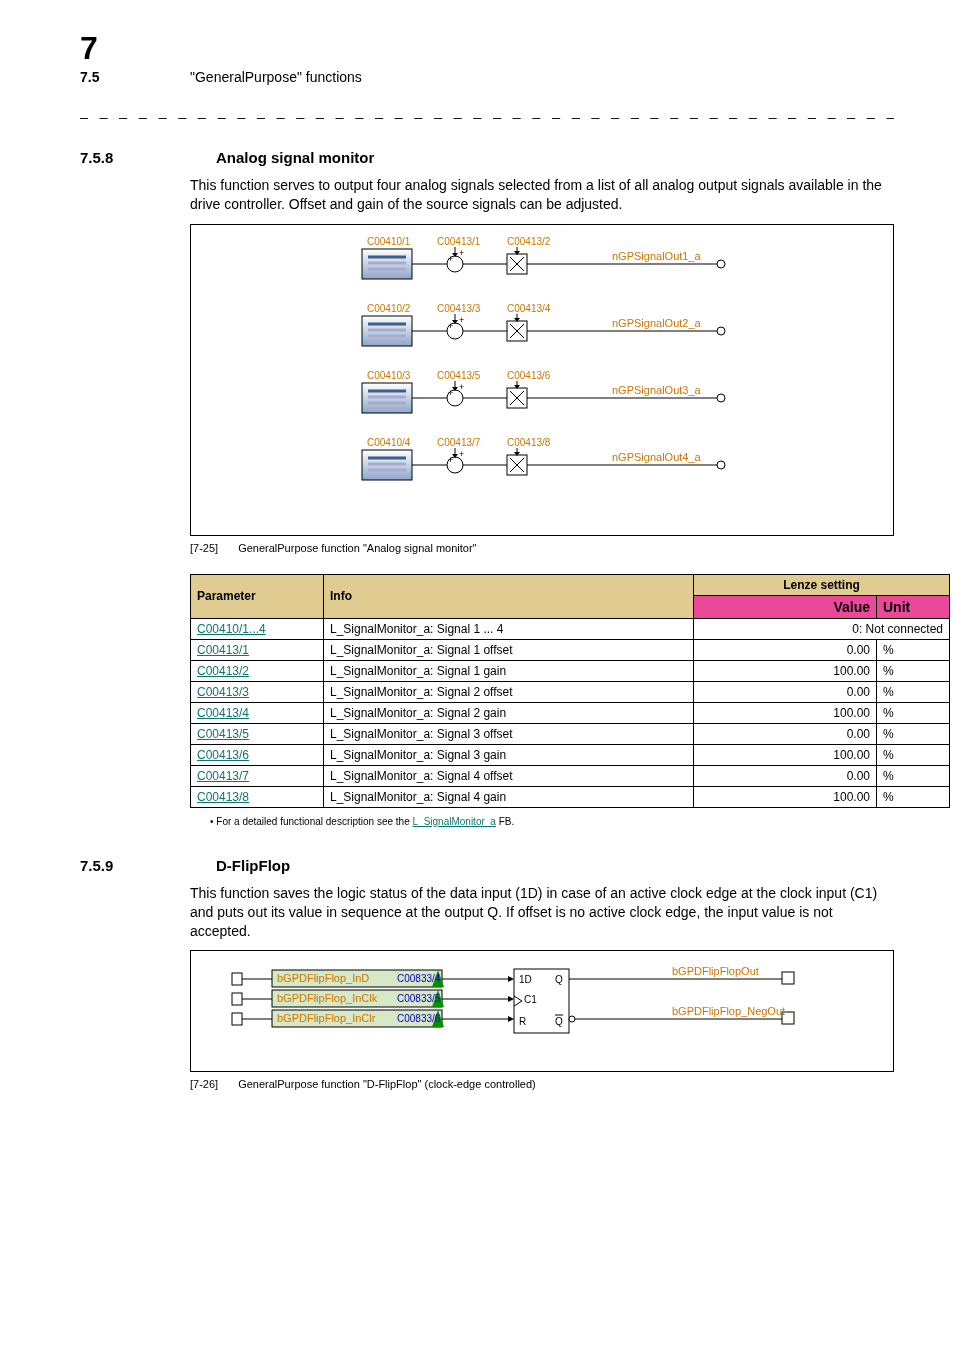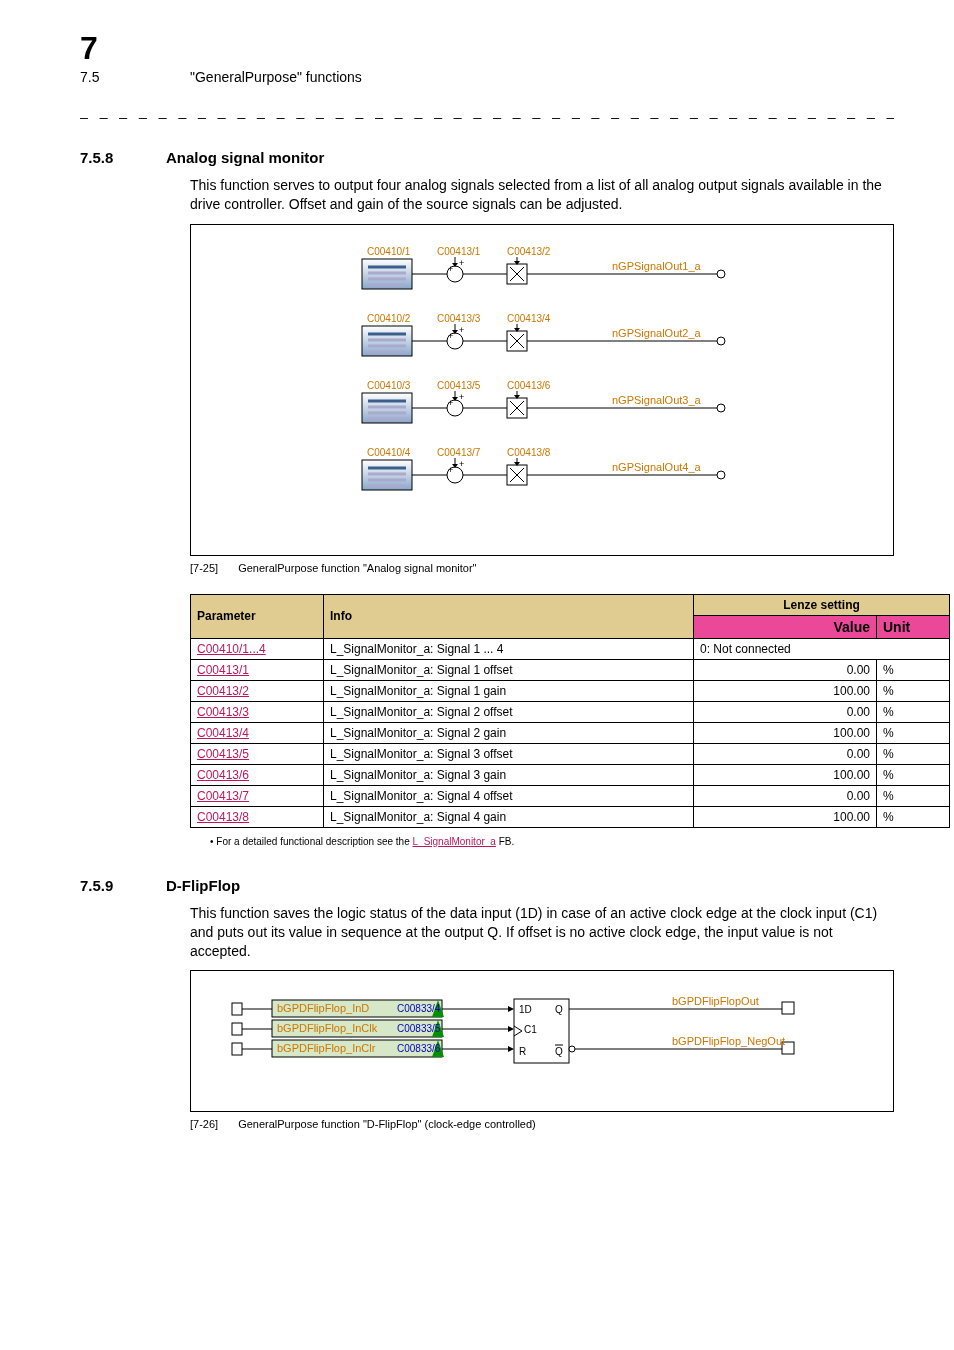--- a/index.html
+++ b/index.html
@@ -26,47 +26,47 @@
   }
   .chap-title {
     font-size: 28px;
   }
   .sub-row {
     display: flex;
     gap: 60px;
     font-size: 14px;
     margin-top: 2px;
   }
-  .sub-num { width: 50px; }
+  .sub-num { width: 50px; font-weight: bold; }
   .dash-sep {
     margin-top: 18px;
     letter-spacing: 4px;
     font-size: 14px;
     white-space: nowrap;
     overflow: hidden;
   }
   .sec-head {
     display: flex;
-    gap: 26px;
+    gap: 76px;
     font-weight: bold;
     font-size: 15px;
     margin-top: 30px;
     margin-bottom: 10px;
   }
   .sec-num { width: 60px; }
   .body-text {
     font-size: 14px;
     line-height: 1.35;
     margin-left: 110px;
     margin-bottom: 10px;
   }
   .fig-box {
     margin-left: 110px;
     border: 1px solid #000;
-    padding: 20px;
+    padding: 10px;
     margin-bottom: 6px;
   }
   .fig-box.tall { height: 290px; }
   .fig-box.short { height: 100px; }
   .fig-box svg { display:block; margin:0 auto; }
   .caption-row {
     display:flex;
     gap: 20px;
     font-size: 11px;
     margin-left: 110px;
@@ -87,21 +87,21 @@
     text-align: left;
     vertical-align: middle;
   }
   table.params thead th {
     background: #e0cc90;
     font-weight: bold;
   }
   table.params .value-col { text-align: right; width: 170px; }
   table.params .unit-col { width: 60px; text-align:left; }
   table.params .sub-head { background:#ec4899; font-size:14px; }
-  .link { color: #be185d; text-decoration: underline; }
+  .link { color: #0f766e; text-decoration: underline; }
   .bullet-line { margin-left:130px; font-size:10px; margin-top:8px; }
 
   
   .svg-label { font-family: Arial; font-size: 10px; fill:#cc7700; }
   .svg-param { font-family: Arial; font-size: 10px; fill:#0000c0; }
   .svg-out   { font-family: Arial; font-size: 11px; fill:#cc7700; }
   .wire { stroke:#000; stroke-width:1; fill:none; }
   .box  { fill:#fff; stroke:#000; }
   .block-sel { fill:url(#grad); stroke:#000; }
 </style>
@@ -263,21 +263,21 @@
       </tr>
       <tr>
         <th class="sub-head" style="text-align:right">Value</th>
         <th class="sub-head">Unit</th>
       </tr>
     </thead>
     <tbody id="param-body">
         <tr>
         <td><a href="#" class="link">C00410/1...4</a></td>
         <td>L_SignalMonitor_a: Signal 1 ... 4</td>
-        <td colspan="2" style="text-align:left">0: Not connected</td>
+        <td colspan="2" style="text-align:right">0: Not connected</td>
         </tr>
         <tr>
         <td><a href="#" class="link">C00413/1</a></td>
         <td>L_SignalMonitor_a: Signal 1 offset</td>
         <td class="value-col">0.00</td>
         <td class="unit-col">%</td>
         </tr>
         <tr>
         <td><a href="#" class="link">C00413/2</a></td>
         <td>L_SignalMonitor_a: Signal 1 gain</td>

